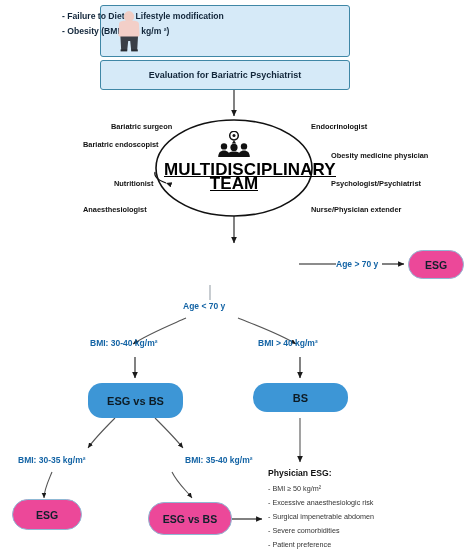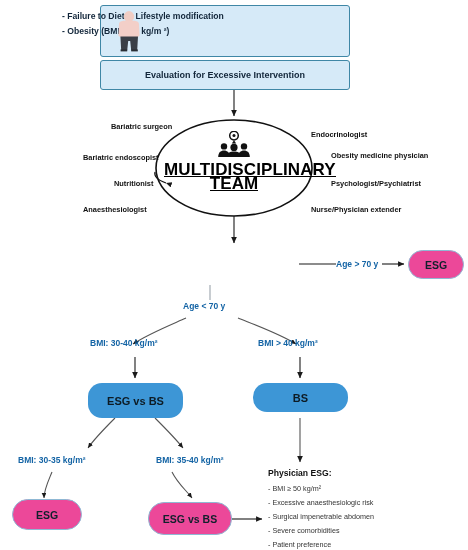--- a/index.html
+++ b/index.html
@@ -133,29 +133,29 @@
 
   <svg style="position:absolute;left:112px;top:10px;width:34px;height:42px;" viewBox="0 0 34 42">
     <ellipse cx="17" cy="6.5" rx="5.2" ry="5.4" fill="#f0cdc4"></ellipse>
     <path d="M7,14 C7,11 11,10.5 17,10.5 C23,10.5 27,11 27,14 L27.6,25 C27.6,27 24,27.6 17,27.6 C10,27.6 6.4,27 6.4,25 Z" fill="#f3cfc8"></path>
     <path d="M8.4,26.6 L26,26.6 L25.2,40.5 L19.2,40.5 L18.2,31 L16.2,31 L15.2,40.5 L9.2,40.5 Z" fill="#3a3f47"></path>
     <rect x="8.6" y="39.4" width="6.6" height="2" fill="#2a2e34"></rect>
     <rect x="19.2" y="39.4" width="6.6" height="2" fill="#2a2e34"></rect>
   </svg>
 
   <div class="node box-light" style="left:100px;top:60px;width:250px;height:30px;font-size:9px;">
-    <span>Evaluation for Excessive Intervention</span>
+    <span>Evaluation for Bariatric Psychiatrist</span>
   </div>
 
   <div class="role-label" style="left:84px;top:122px;">Bariatric surgeon</div>
-  <div class="role-label" style="left:56px;top:153px;">Bariatric endoscopist</div>
+  <div class="role-label" style="left:56px;top:140px;">Bariatric endoscopist</div>
   <div class="role-label" style="left:87px;top:179px;">Nutritionist</div>
   <div class="role-label" style="left:56px;top:205px;">Anaesthesiologist</div>
 
-  <div class="role-label" style="left:284px;top:130px;">Endocrinologist</div>
+  <div class="role-label" style="left:284px;top:122px;">Endocrinologist</div>
   <div class="role-label" style="left:304px;top:151px;">Obesity medicine physician</div>
   <div class="role-label" style="left:304px;top:179px;">Psychologist/Psychiatrist</div>
   <div class="role-label" style="left:284px;top:205px;text-align:right;">Nurse/Physician extender</div>
 
   <svg style="position:absolute;left:216px;top:131px;width:36px;height:27px;" viewBox="0 0 36 27">
     <circle cx="18" cy="4.6" r="4.3" fill="none" stroke="#111" stroke-width="1.5"></circle>
     <circle cx="18" cy="4.6" r="1.5" fill="#111"></circle>
     <path d="M18,9.2 L15.8,12.4 L20.2,12.4 Z" fill="#111"></path>
     <circle cx="8" cy="15.4" r="3.2" fill="#111"></circle>
     <path d="M2.2,26 C2.2,21.4 4.6,19.4 8,19.4 C11.4,19.4 13.8,21.4 13.8,26 Z" fill="#111"></path>
@@ -183,21 +183,21 @@
 
   <div class="node pill-solid" style="left:88px;top:383px;width:95px;height:35px;font-size:11px;">
     <span>ESG vs BS</span>
   </div>
 
   <div class="node pill-solid" style="left:253px;top:383px;width:95px;height:29px;font-size:11px;text-align:center;">
     <span>BS</span>
   </div>
 
   <div class="edge-label" style="left:18px;top:455px;">BMI: 30-35 kg/m²</div>
-  <div class="edge-label" style="left:116px;top:455px;padding-left:40px;">BMI: 35-40 kg/m²</div>
+  <div class="edge-label" style="left:145px;top:455px;padding-left:40px;">BMI: 35-40 kg/m²</div>
 
   <div class="node pill-light" style="left:12px;top:499px;width:70px;height:31px;font-size:10.5px;">
     <span>ESG</span>
   </div>
 
   <div class="node pill-light" style="left:148px;top:502px;width:84px;height:33px;font-size:10.5px;">
     <span>ESG vs BS</span>
   </div>
 
   <div class="bullet-title" style="left:268px;top:468px;">Physician ESG:</div>

